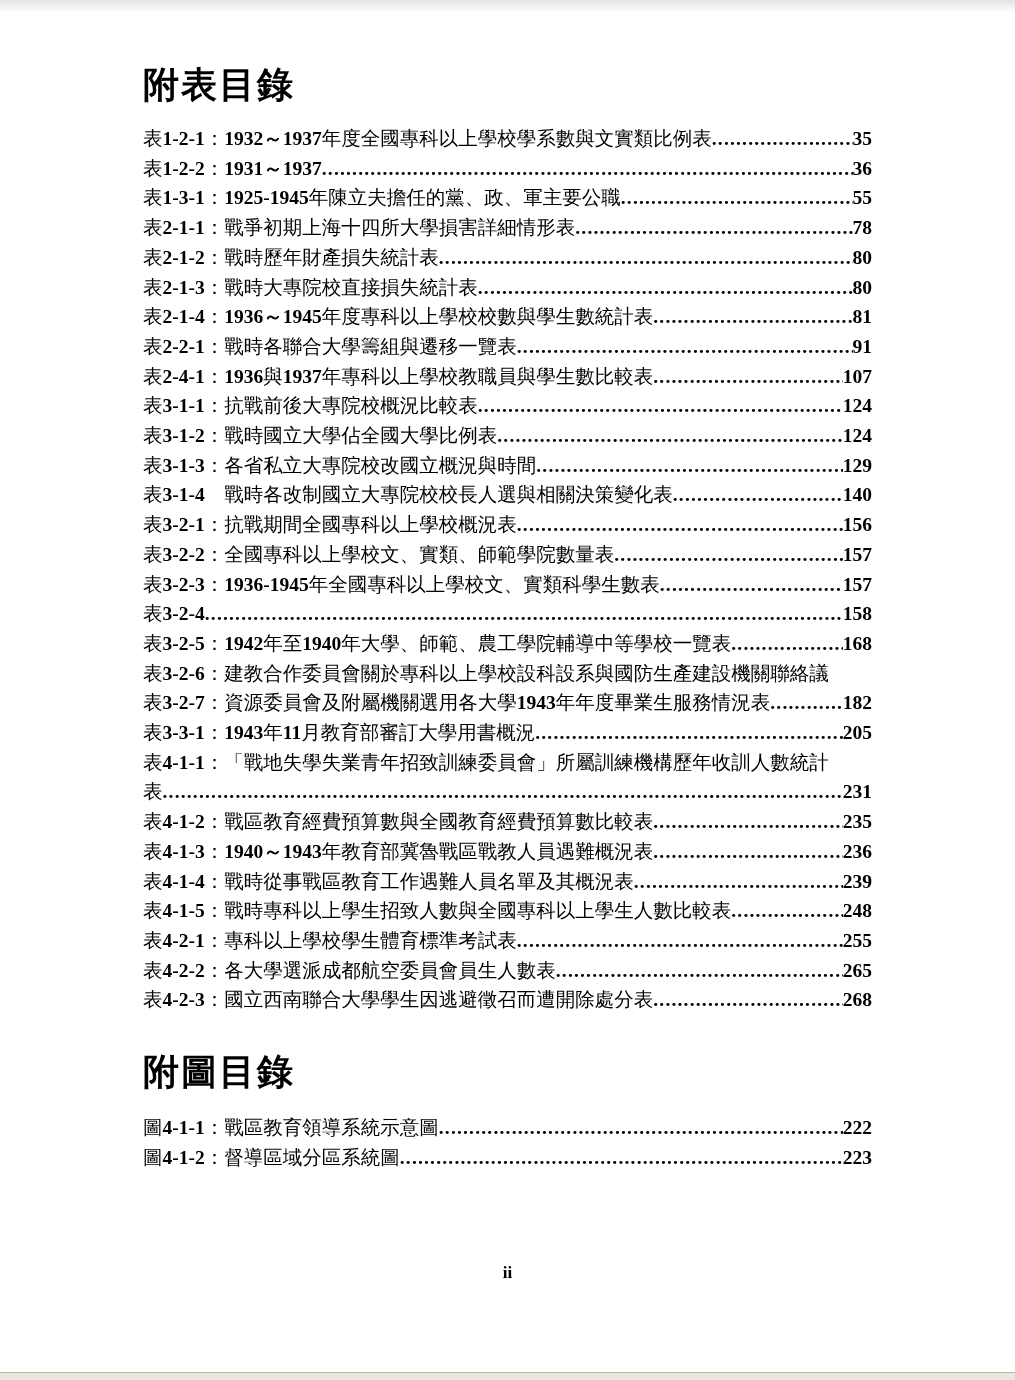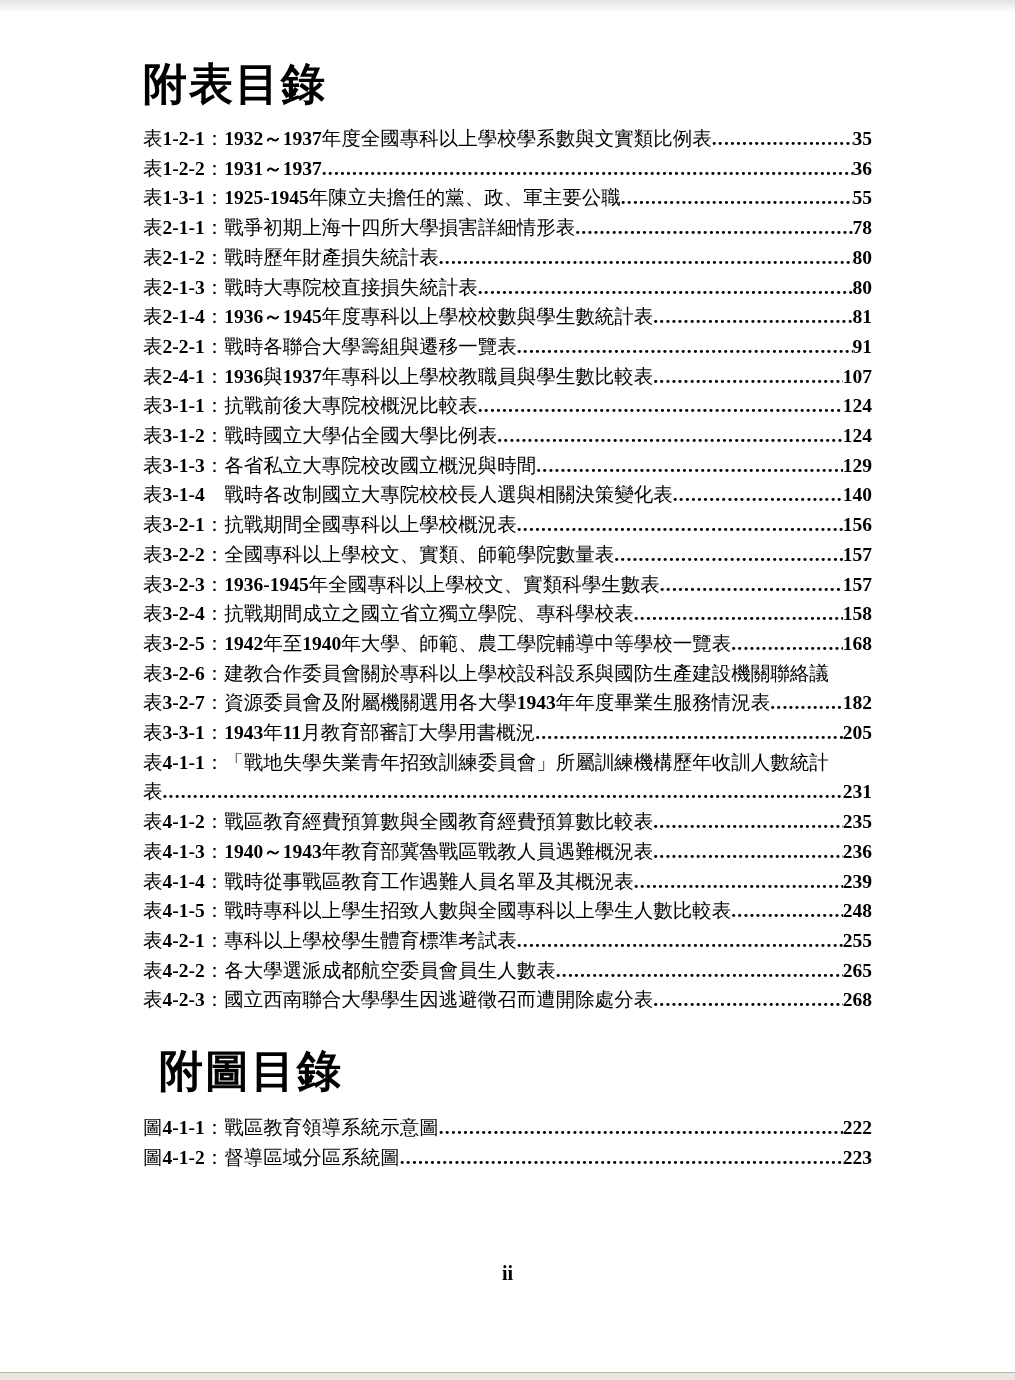--- a/index.html
+++ b/index.html
@@ -9,45 +9,45 @@
     font-family:"Liberation Serif","DejaVu Serif",serif;
   }
   .top-shade{
     position:absolute;top:0;left:0;right:0;height:13px;
     background:linear-gradient(#e3e3e3,#ffffff);
   }
   .content{
     position:absolute;left:143px;top:64px;width:729px;
   }
   .toc-heading{
-    font-size:44px;line-height:42px;font-weight:bold;
+    font-size:36px;line-height:42px;font-weight:bold;
     letter-spacing:2px;margin:0 0 18px 0;
   }
   .figures-heading{
-    margin-top:36px;margin-bottom:20px;margin-left:16px;
+    margin-top:36px;margin-bottom:20px;
   }
   .toc-list{width:100%;}
   .toc-row{
     display:flex;align-items:baseline;
     font-size:19.5px;line-height:29.7px;
     white-space:nowrap;overflow:hidden;
   }
   .seg{flex:0 0 auto;}
   .b{font-weight:bold;}
   .leader{
     flex:1 1 auto;overflow:hidden;min-width:6px;
     font-weight:bold;letter-spacing:1.2px;
   }
   .leader::after{
     content:"........................................................................................................................................................................................................................................";
   }
   .pagenum{flex:0 0 auto;font-weight:bold;}
   .footer{
     position:absolute;top:1263px;left:0;width:100%;
-    text-align:center;font-size:20px;font-weight:bold;line-height:20px;
+    text-align:center;font-size:17px;font-weight:bold;line-height:20px;
   }
   .bottom-bar{
     position:absolute;bottom:0;left:0;right:0;height:7px;
     background:#ebe7db;border-top:1px solid #bab6ac;
   }
 </style>
 </head>
 <body>
 
 <div class="top-shade"></div>
@@ -176,21 +176,20 @@
         <span class="seg b">3-2-3</span>
         <span class="seg">：</span>
         <span class="seg b">1936-1945</span>
         <span class="seg"> 年全國專科以上學校文、實類科學生數表</span>
         <span class="leader"></span>
         <span class="pagenum">157</span>
       </div>
       <div class="toc-row">
         <span class="seg">表 </span>
         <span class="seg b">3-2-4</span>
-        <span class="seg">：抗戰期間成立之國立省立獨立學院、專科學校表</span>
         <span class="leader"></span>
         <span class="pagenum">158</span>
       </div>
       <div class="toc-row">
         <span class="seg">表 </span>
         <span class="seg b">3-2-5</span>
         <span class="seg">：</span>
         <span class="seg b">1942</span>
         <span class="seg"> 年至 </span>
         <span class="seg b">1940</span>

